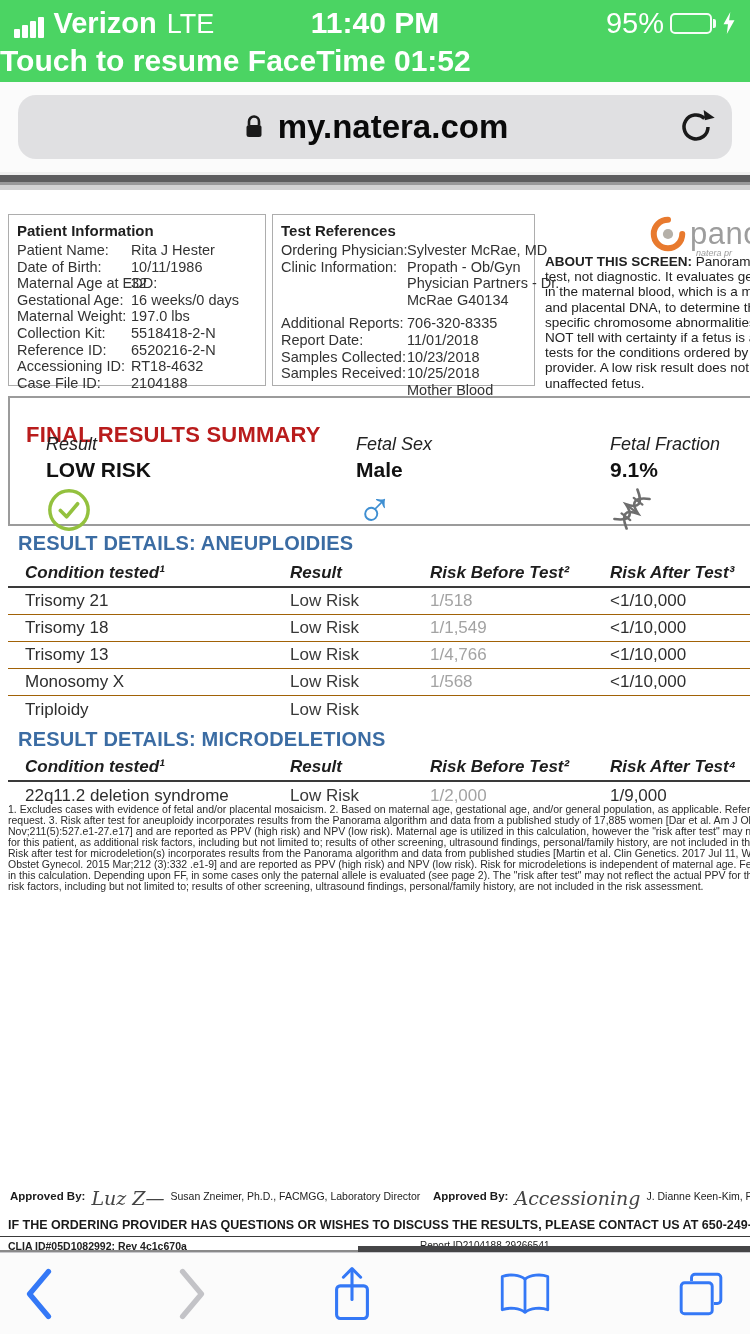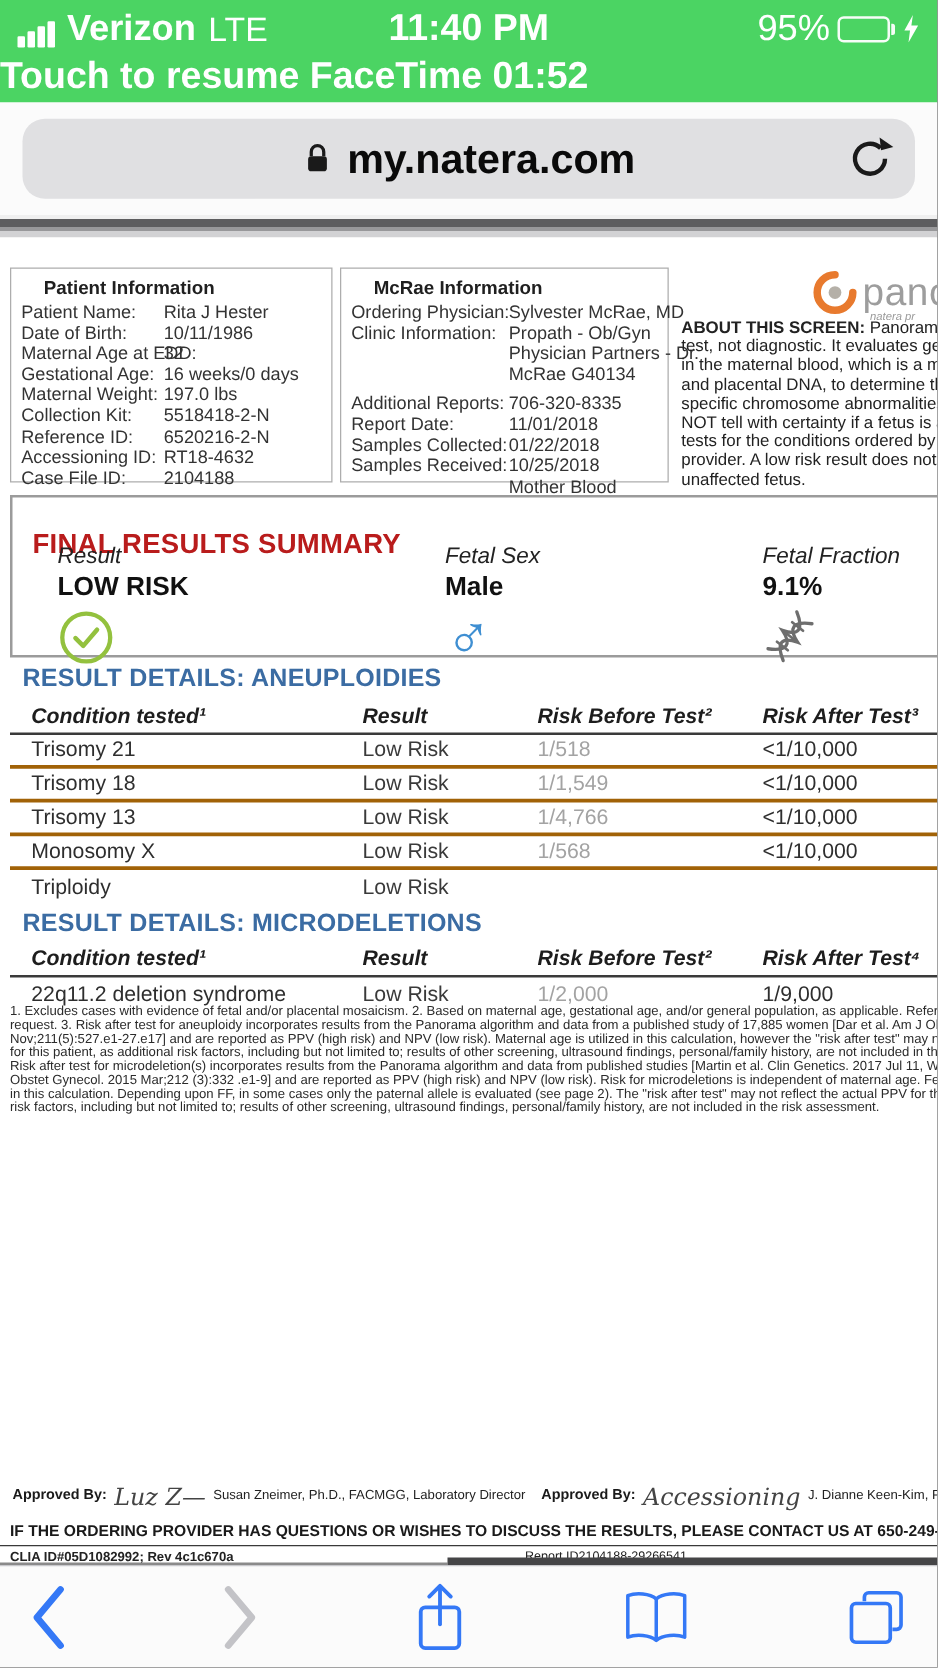--- a/index.html
+++ b/index.html
@@ -36,21 +36,21 @@
   .reload { position:absolute; right:16px; top:12px; }
   .page-sep { position:absolute; top:172px; left:0; width:750px; height:18px;
     background:linear-gradient(#f0f0f0 0 3px, #5d5d5f 3px 10px, #98989a 10px 13px, #d2d2d4 13px 18px); }
 
   
   .page { position:absolute; top:190px; left:0; width:750px; height:1062px; background:#fff; overflow:hidden; color:#2e2e2e; }
 
   .info-box { position:absolute; top:24px; height:172px; border:1px solid #adadad; padding:7px 8px; }
   .box-patient { left:8px; width:258px; }
   .box-test { left:272px; width:263px; }
-  .info-title { font-size:15px; font-weight:700; color:#1f1f1f; margin-bottom:3px;margin-left:18px; }
+  .info-title { font-size:15px; font-weight:700; color:#1f1f1f; margin-bottom:3px; }
   .info-row { display:flex; font-size:14.5px; line-height:16.6px; color:#333; white-space:nowrap; }
   .box-patient .info-label { width:114px; flex:none; }
   .box-test .info-label { width:126px; flex:none; }
   .row-spaced { margin-top:7px; }
 
   .logo { position:absolute; top:26px; left:650px; display:flex; align-items:flex-start; white-space:nowrap; }
   .logo-brand { font-size:31px; color:#9d9d9d; letter-spacing:.5px; margin-left:4px; }
   .logo-sub { position:absolute; top:58px; left:696px; font-size:9px; font-style:italic; color:#9a9a9a; white-space:nowrap; }
 
   .about { position:absolute; top:64px; left:545px; width:205px; overflow:visible; font-size:13.5px; line-height:15.2px; color:#222; }
@@ -65,21 +65,21 @@
   .sum-value { font-size:21px; font-weight:700; color:#111; margin-top:3px; }
   .sum-icon { margin-top:5px; height:48px; }
   .male-glyph { font-size:50px; line-height:46px; color:#3f8fd2; font-weight:400; }
 
   .sect-title { position:absolute; left:18px; font-size:20px; font-weight:700; color:#3b6ca3; letter-spacing:.2px; }
   .t-aneu-title { top:342px; } .t-micro-title { top:538px; }
 
   .rtable { position:absolute; left:8px; right:0; }
   .rrow { display:grid; grid-template-columns:265px 140px 180px 1fr; padding-left:17px; align-items:center; }
   .rhead { height:28px; border-bottom:2px solid #3a3a3a; font-size:17px; font-weight:700; font-style:italic; color:#1d1d1d; }
-  .rbody .rrow { height:27px; border-bottom:3px solid #a16207; font-size:17px; }
+  .rbody .rrow { height:27px; border-bottom:1px solid #a16207; font-size:17px; }
   .rbody .rrow:last-child { border-bottom:none; }
   .c-cond { color:#2e2e2e; } .c-res { color:#3a3a3a; } .c-before { color:#a3a3a3; } .c-after { color:#2e2e2e; }
   .t-aneu { top:370px; } .t-micro { top:564px; }
 
   .footnotes { position:absolute; top:614px; left:8px; right:0; font-size:10.5px; line-height:11px; color:#2b2b2b; overflow:hidden; }
   .footnotes div { white-space:nowrap; }
 
   .approvals { position:absolute; top:1000px; left:0; width:750px; height:30px; }
   .approval { position:absolute; display:flex; gap:6px; white-space:nowrap; }
   .appr-0 { left:10px; } .appr-1 { left:433px; }
@@ -184,21 +184,21 @@
           <span class="info-label">Accessioning ID:</span>
           <span class="info-value">RT18-4632</span>
         </div>
       <div class="info-row">
           <span class="info-label">Case File ID:</span>
           <span class="info-value">2104188</span>
         </div>
     </div>
 
     <div class="info-box box-test">
-      <div class="info-title">McRae Information</div>
+      <div class="info-title">Test References</div>
       <div class="info-row">
           <span class="info-label">Ordering Physician:</span>
           <span class="info-value">Sylvester McRae, MD</span>
         </div>
       <div class="info-row">
           <span class="info-label">Clinic Information:</span>
           <span class="info-value">Propath - Ob/Gyn</span>
         </div>
       <div class="info-row">
           <span class="info-label"></span>
@@ -211,21 +211,21 @@
       <div class="info-row row-spaced">
           <span class="info-label">Additional Reports:</span>
           <span class="info-value">706-320-8335</span>
         </div>
       <div class="info-row">
           <span class="info-label">Report Date:</span>
           <span class="info-value">11/01/2018</span>
         </div>
       <div class="info-row">
           <span class="info-label">Samples Collected:</span>
-          <span class="info-value">01/22/2018</span>
+          <span class="info-value">10/23/2018</span>
         </div>
       <div class="info-row">
           <span class="info-label">Samples Received:</span>
           <span class="info-value">10/25/2018</span>
         </div>
       <div class="info-row">
           <span class="info-label"></span>
           <span class="info-value">Mother Blood</span>
         </div>
     </div>

